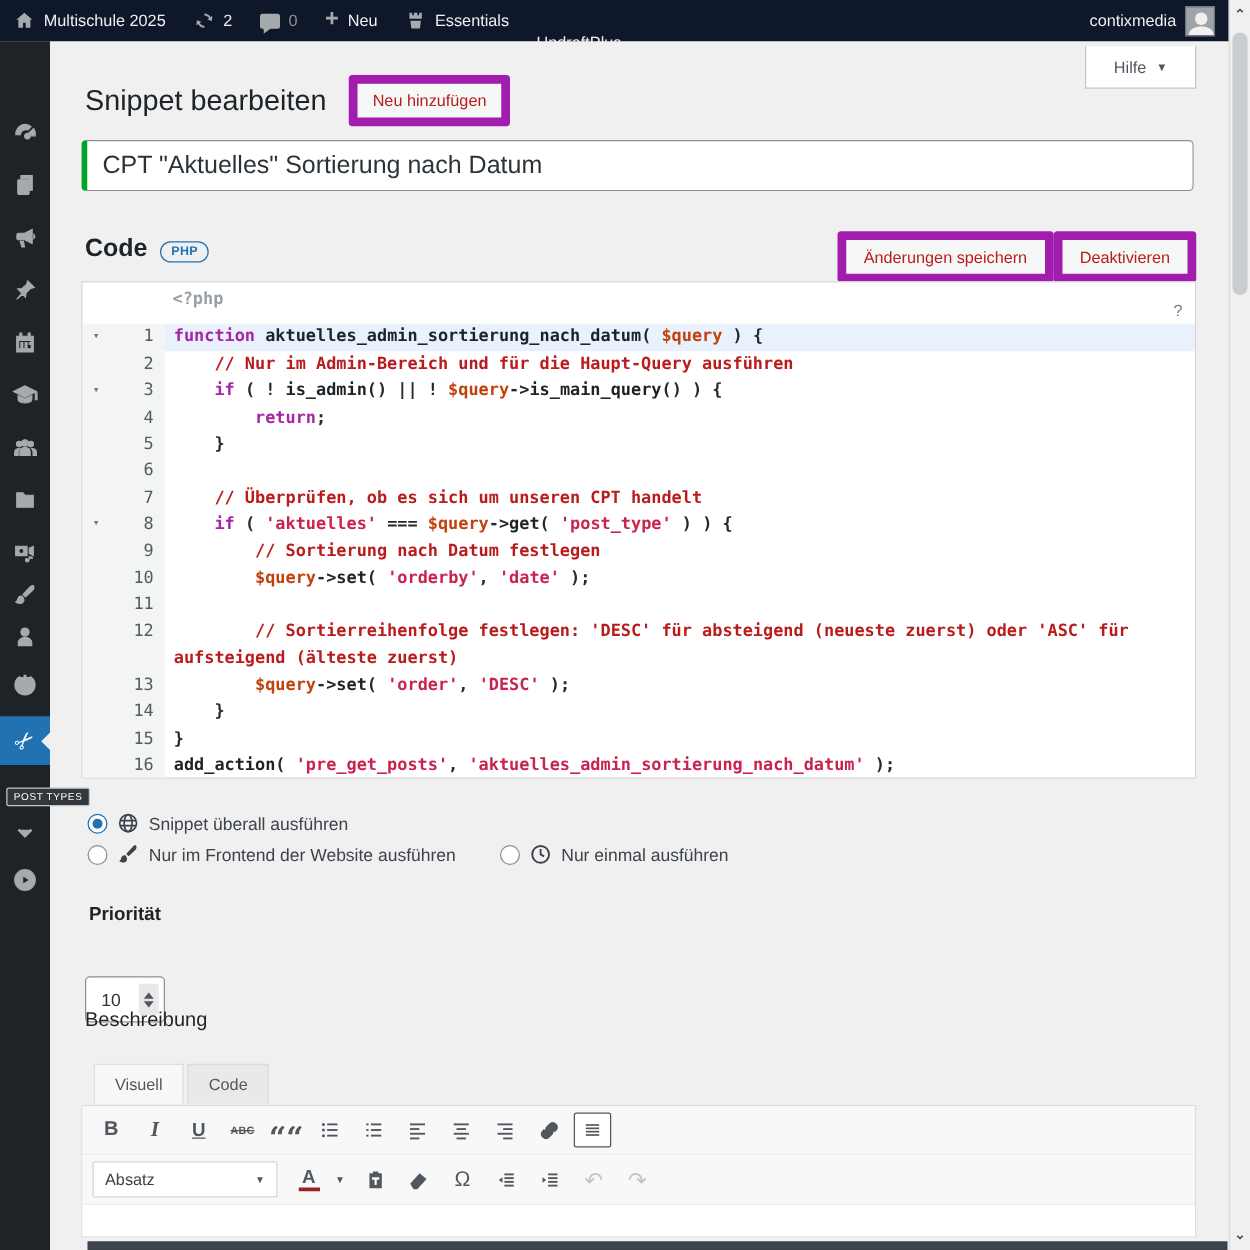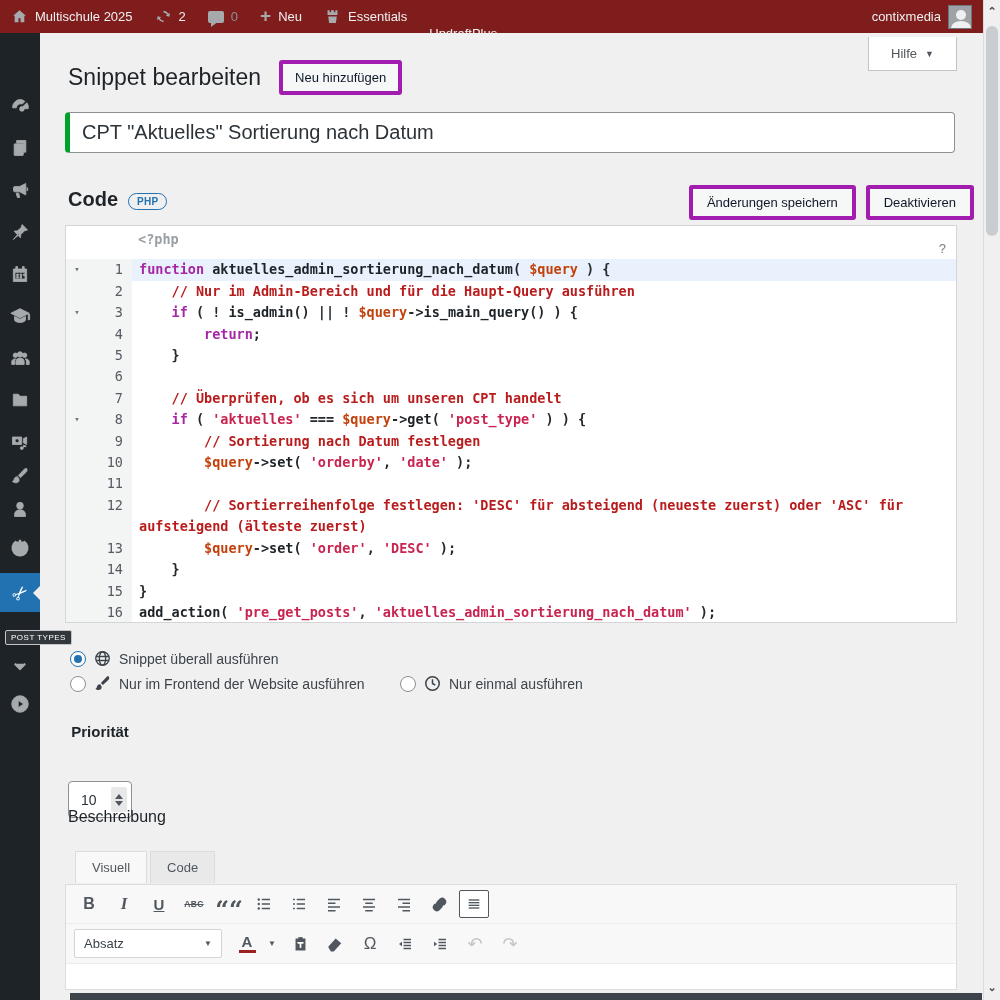--- a/index.html
+++ b/index.html
@@ -1,21 +1,21 @@
 <!DOCTYPE html>
 <html><head>
 <meta charset="utf-8">
 <style>
   * { margin:0; padding:0; box-sizing:border-box; }
   html,body { width:1000px; height:1000px; overflow:hidden;
     font-family:"Liberation Sans", sans-serif; background:#f0f0f1; color:#3c434a; }
 
   
   #adminbar { position:absolute; left:0; top:0; width:983px; height:33px;
-    background:#7f1d1d; display:flex; align-items:center; color:#f0f0f1; font-size:13px; z-index:30; }
+    background:#0f172a; display:flex; align-items:center; color:#f0f0f1; font-size:13px; z-index:30; }
   .ab-item { display:flex; align-items:center; gap:7px; padding:0 11px; height:100%; cursor:pointer; }
   .ab-item svg { fill:#a7aaad; }
   .ab-count-dim { color:#8c8f94; }
   .ab-spacer { flex:1; }
   .ab-plus { font-size:19px; font-weight:700; color:#a7aaad; line-height:1; margin-top:-2px; }
   .comment-bubble { width:16px; height:12px; background:#a7aaad; border-radius:2px; position:relative; }
   .comment-bubble:after { content:""; position:absolute; left:3px; bottom:-4px;
     border:4px solid transparent; border-top-color:#a7aaad; border-left-color:#a7aaad; border-width:3px 4px; }
   .avatar { width:24px; height:24px; background:#9ea3a8; position:relative; overflow:hidden; border:1px solid #72777c; }
   .avatar:before { content:""; position:absolute; left:7px; top:4px; width:10px; height:10px; border-radius:50%; background:#f0f0f1; }
@@ -43,32 +43,32 @@
   
   #content { position:absolute; left:40px; top:33px; width:943px; height:967px; background:#f0f0f1; }
 
   .help-tab { position:absolute; top:4px; right:26px; width:89px; height:34px; background:#fff;
     border:1px solid #c3c4c7; border-top:none; display:flex; align-items:center; justify-content:center;
     gap:8px; font-size:13px; color:#50575e; cursor:pointer; }
   .help-tab .caret { font-size:9px; color:#50575e; }
 
   .page-head { position:absolute; left:28px; top:27px; display:flex; align-items:center; gap:18px; }
   .page-head h1 { font-size:23px; font-weight:400; color:#1d2327; }
-  .btn-outline { background:#f6f7f7; border:4px solid #a21caf; color:#0f172a; border-radius:3px;
+  .btn-outline { background:#f6f7f7; border:7px solid #a21caf; color:#b91c1c; border-radius:3px;
     font-size:13px; padding:6px 12px; cursor:pointer; font-family:inherit; }
 
   .title-input { position:absolute; left:25px; top:79px; width:890px; height:41px; background:#fff;
     border:1px solid #8c8f94; border-left:5px solid #00a32a; border-radius:4px;
     font-size:20px; color:#2c3338; padding:0 12px; font-family:inherit; }
 
   .code-head { position:absolute; left:0; top:152px; width:943px; height:34px; }
   .code-head h2 { position:absolute; left:28px; top:3px; font-size:20px; font-weight:600; color:#1d2327; display:inline-flex; align-items:center; gap:10px;}
   .php-badge { border:1px solid #2271b1; color:#2271b1; border-radius:10px; font-size:10px;
     font-weight:700; padding:2px 8px; letter-spacing:.3px; position:relative; top:2px; }
-  .code-head .btns { position:absolute; right:9px; top:0; display:flex; gap:10px; }
+  .code-head .btns { position:absolute; right:26px; top:0; display:flex; }
   .code-head .btns .btn-outline { padding:6px 14px; }
 
   
   #editor { position:absolute; left:25px; top:192px; width:892px; height:398px; background:#fff;
     border:1px solid #d5d5d5; overflow:hidden; font-family:"DejaVu Sans Mono", monospace;
     font-size:13.5px; font-weight:600; line-height:21.4px; }
   .php-open { margin:3px 0 9px 72px; color:#98a0a6; }
   .ed-help { position:absolute; right:10px; top:12px; color:#787c82; font-size:13px; font-weight:400;
     font-family:"Liberation Sans", sans-serif; cursor:pointer; }
   .cm-row { display:flex; }

